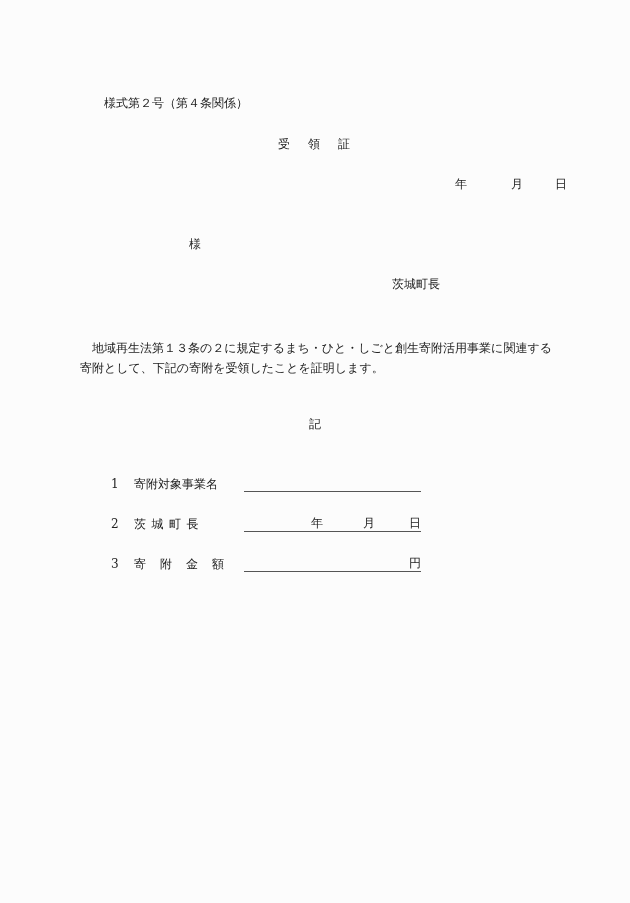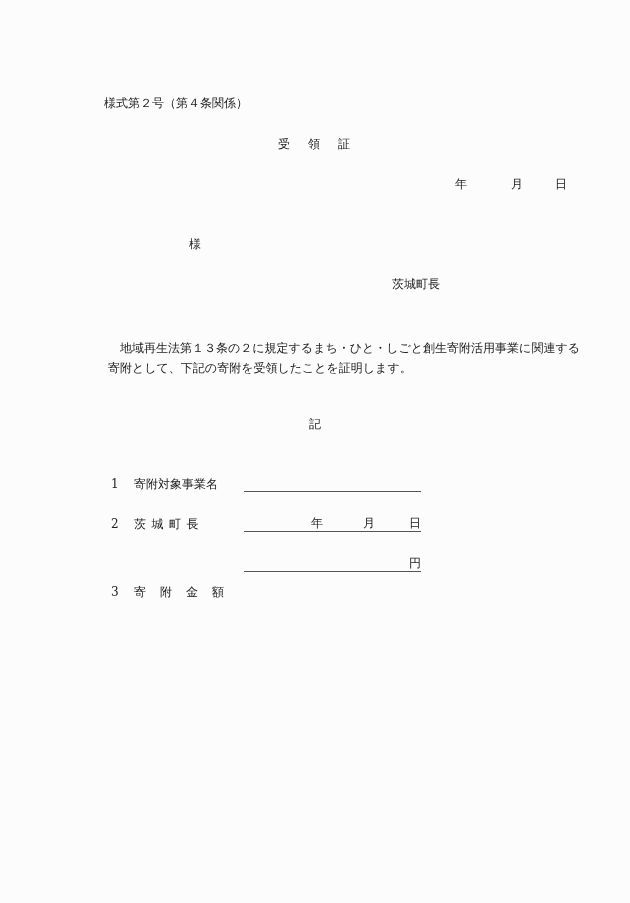--- a/index.html
+++ b/index.html
@@ -23,32 +23,32 @@
     .title span { display: inline-block; }
     .title .gap { width: 18px; }
     .date-line { left: 455px; top: 178px; text-align: right; }
     .date-line span { display: inline-block; }
     .date-line .g1 { width: 44px; }
     .date-line .g2 { width: 32px; }
     .addressee { left: 189px; top: 238px; }
     .issuer { left: 392px; top: 278px; }
     .body-text {
       left: 80px; top: 338px; width: 475px;
-      white-space: normal; line-height: 20px; margin-left: 28px;
+      white-space: normal; line-height: 20px;
     }
     .body-text .indent { display: inline-block; width: 12px; }
     .ki { left: 309px; top: 418px; }
     .item { left: 111px; white-space: nowrap; }
     .item .num { display: inline-block; width: 23px; }
     .item .label { display: inline-block; text-align: center; }
     .item1 { top: 478px; }
     .item2 { top: 518px; }
     .item3 { top: 558px; }
     .label-spaced2 { letter-spacing: 5.5px; }
-    .label-spaced3 { letter-spacing: 14px; margin-top: 28px; }
+    .label-spaced3 { letter-spacing: 14px; }
     .field {
       position: absolute;
       left: 244px;
       width: 177px;
       height: 15px;
       border-bottom: 1px solid #555;
     }
     .field1 { top: 476px; }
     .field2 { top: 516px; }
     .field3 { top: 556px; }

